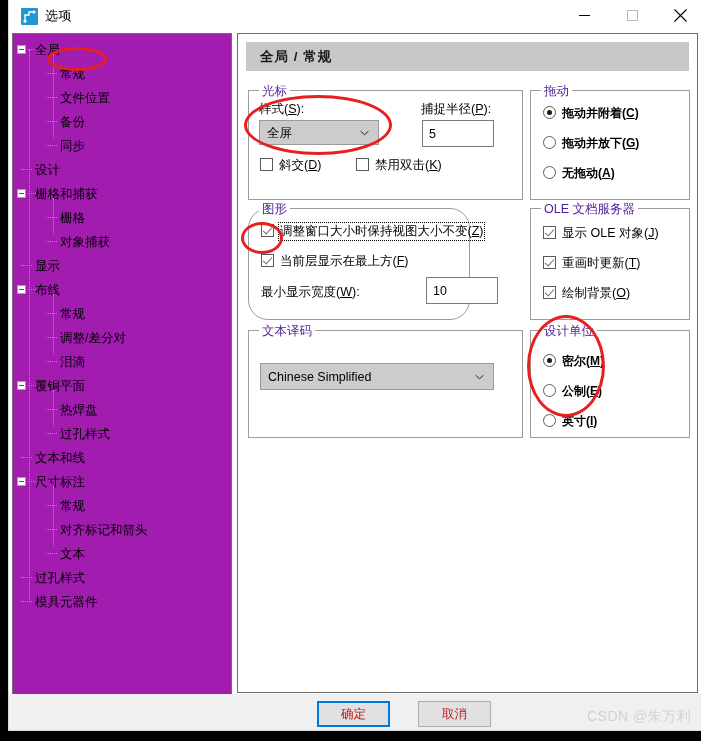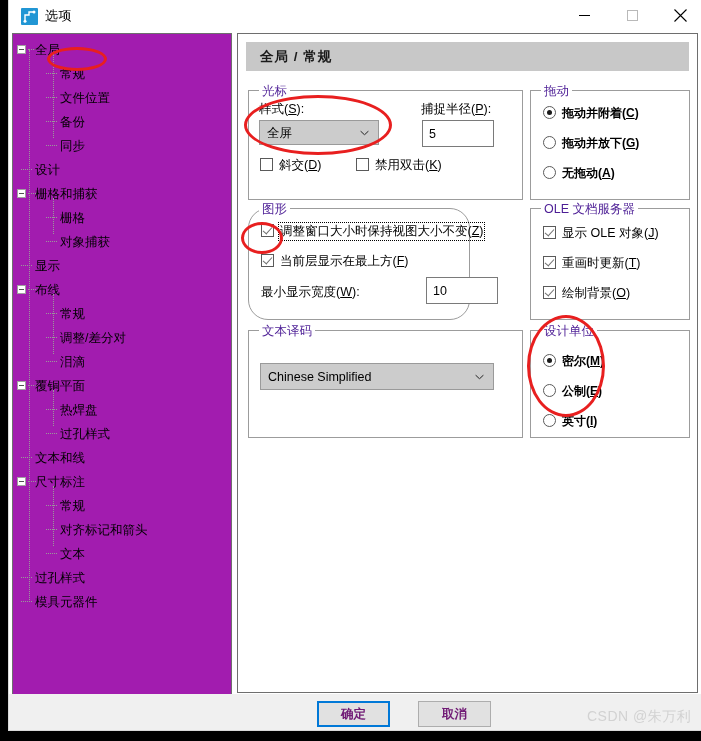--- a/index.html
+++ b/index.html
@@ -132,21 +132,21 @@
   }
   .rad .rtext{position:absolute;left:19px;top:0;font-size:12px;font-weight:bold;}
   
   .footer{
     position:absolute;left:0;top:694px;width:692px;height:36px;background:#f0f0f0;
   }
   .btn{
     position:absolute;top:701px;height:26px;width:73px;
     background:#e1e1e1;border:1px solid #adadad;box-sizing:border-box;
     display:flex;align-items:center;justify-content:center;
-    font-size:12.5px;color:#701a75;cursor:default;font-weight:bold;
+    font-size:12.5px;color:#b91c1c;cursor:default;
   }
   .btn.primary{background:#e1e1e1;border:2px solid #0078d7;}
   .watermark{
     position:absolute;left:578px;top:708px;
     font-size:14px;color:#d2d2d2;letter-spacing:.5px;white-space:nowrap;
     pointer-events:none;
   }
   
   .annot{position:absolute;pointer-events:none;}
   .annot .ring{

